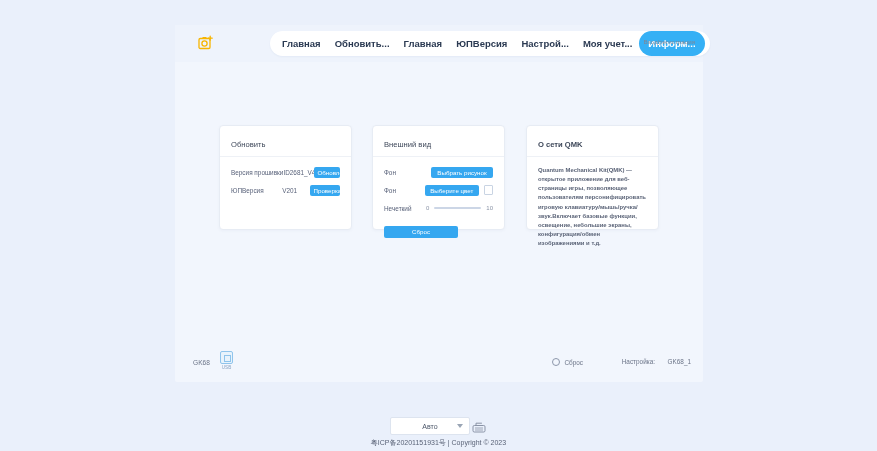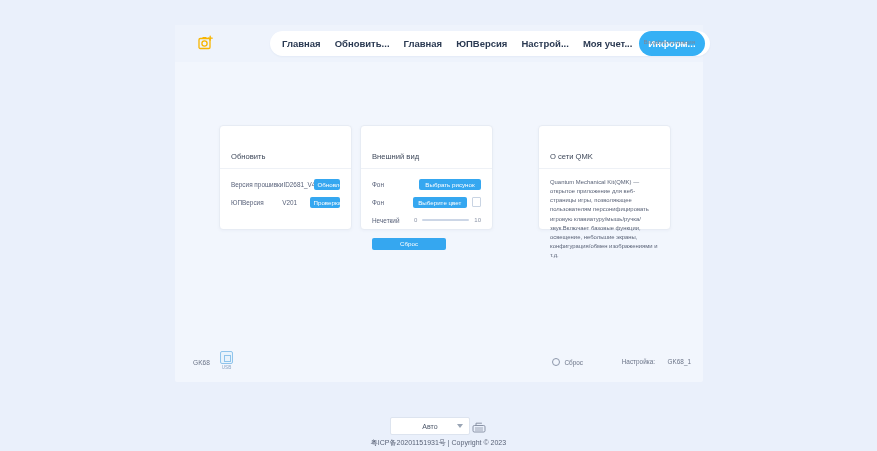--- a/index.html
+++ b/index.html
@@ -97,27 +97,27 @@
     background: #ffffff;
     border: 1px solid #e7ecf4;
     border-radius: 4px;
     box-shadow: 0 1px 3px rgba(40,70,130,0.04);
   }
   .card-title {
     font-size: 7.6px;
     color: #3d4759;
     padding: 10px 11px 7px 11px;
     border-bottom: 1px solid #eef1f6;
-    margin: 16px 0 0 0;
+    margin: 4px 0 0 0;
   }
   .card-body { padding: 9px 11px 11px 11px; }
 
   #card-update { left: 44px; width: 131px; height: 103px; }
-  #card-appearance { left: 185px; width: 131px; height: 103px; }
-  #card-about { left: 363px; width: 131px; height: 103px; }
+  #card-appearance { left: 197px; width: 131px; height: 103px; }
+  #card-about { left: 351px; width: 131px; height: 103px; font-weight: bold; }
 
   .row {
     display: flex;
     align-items: center;
     margin-bottom: 6px;
     height: 12px;
   }
   .lbl {
     font-size: 6.4px;
     color: #59627a;

